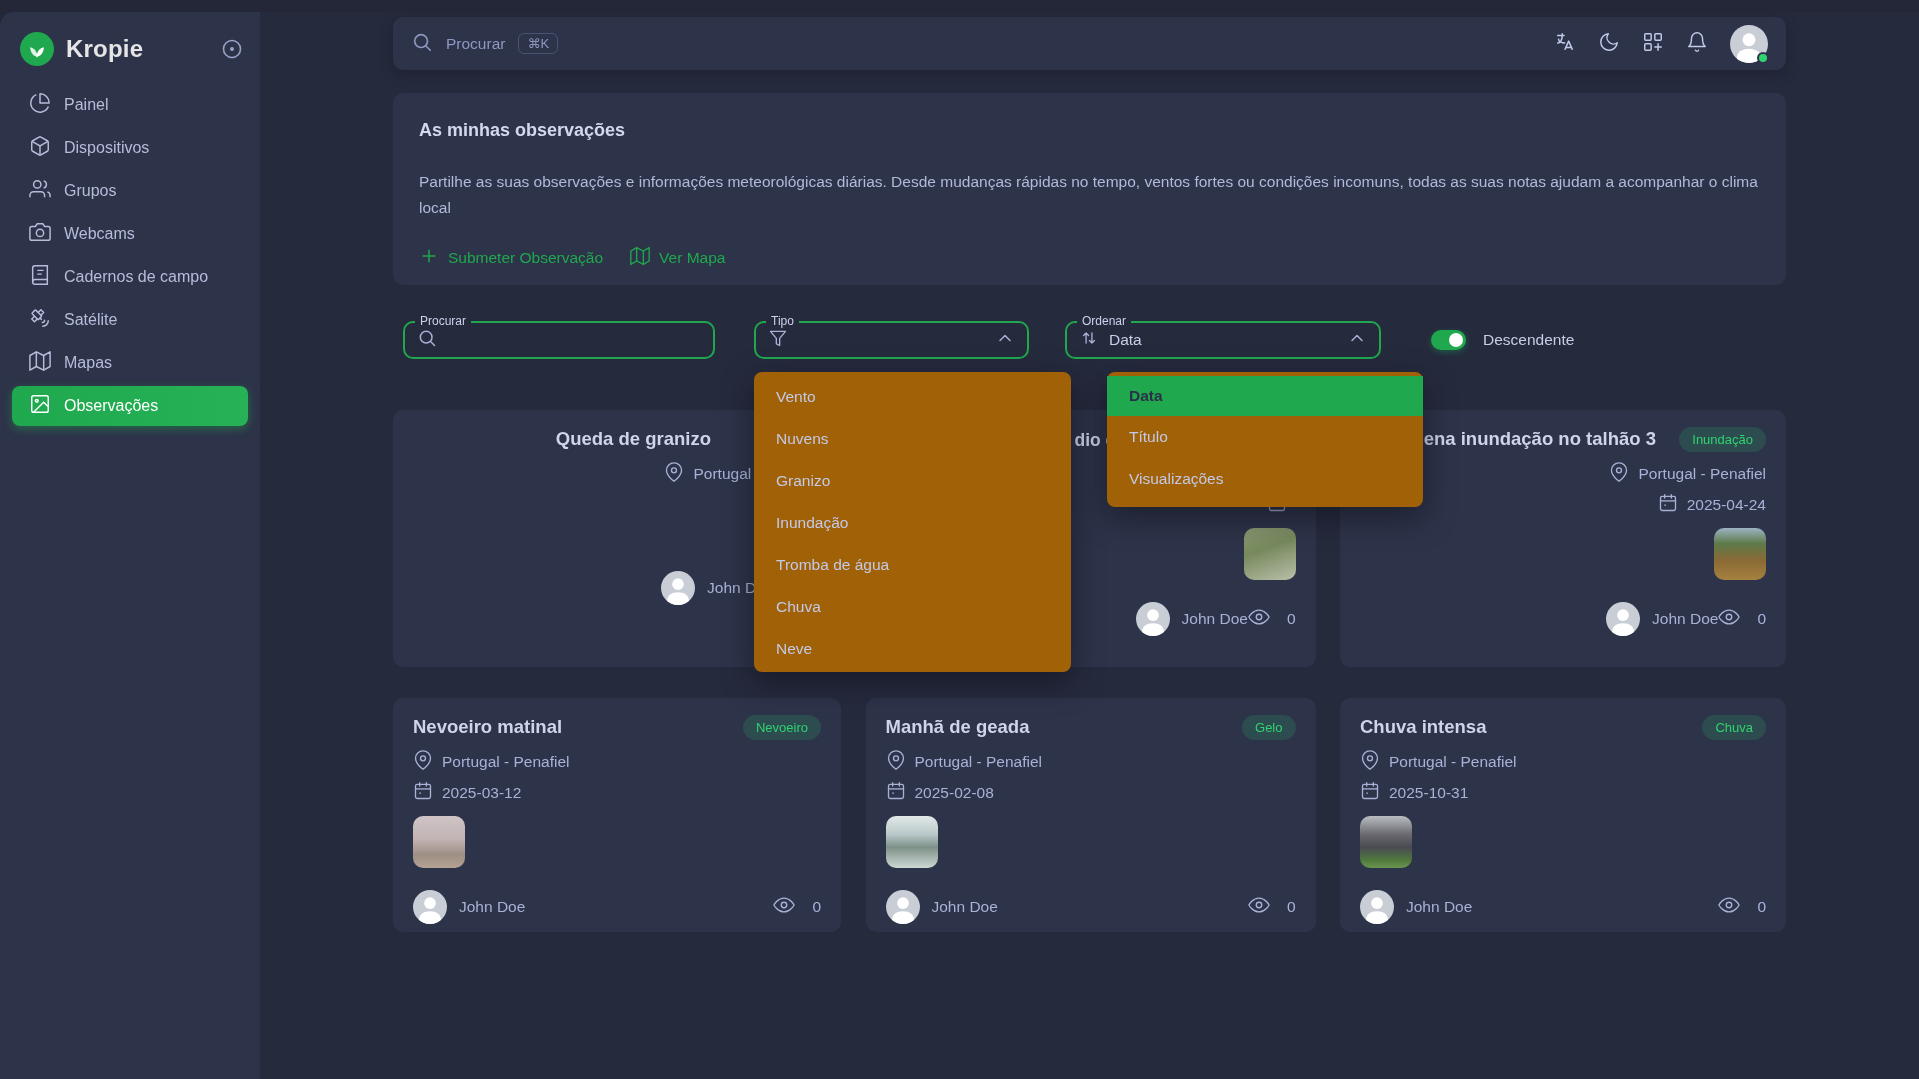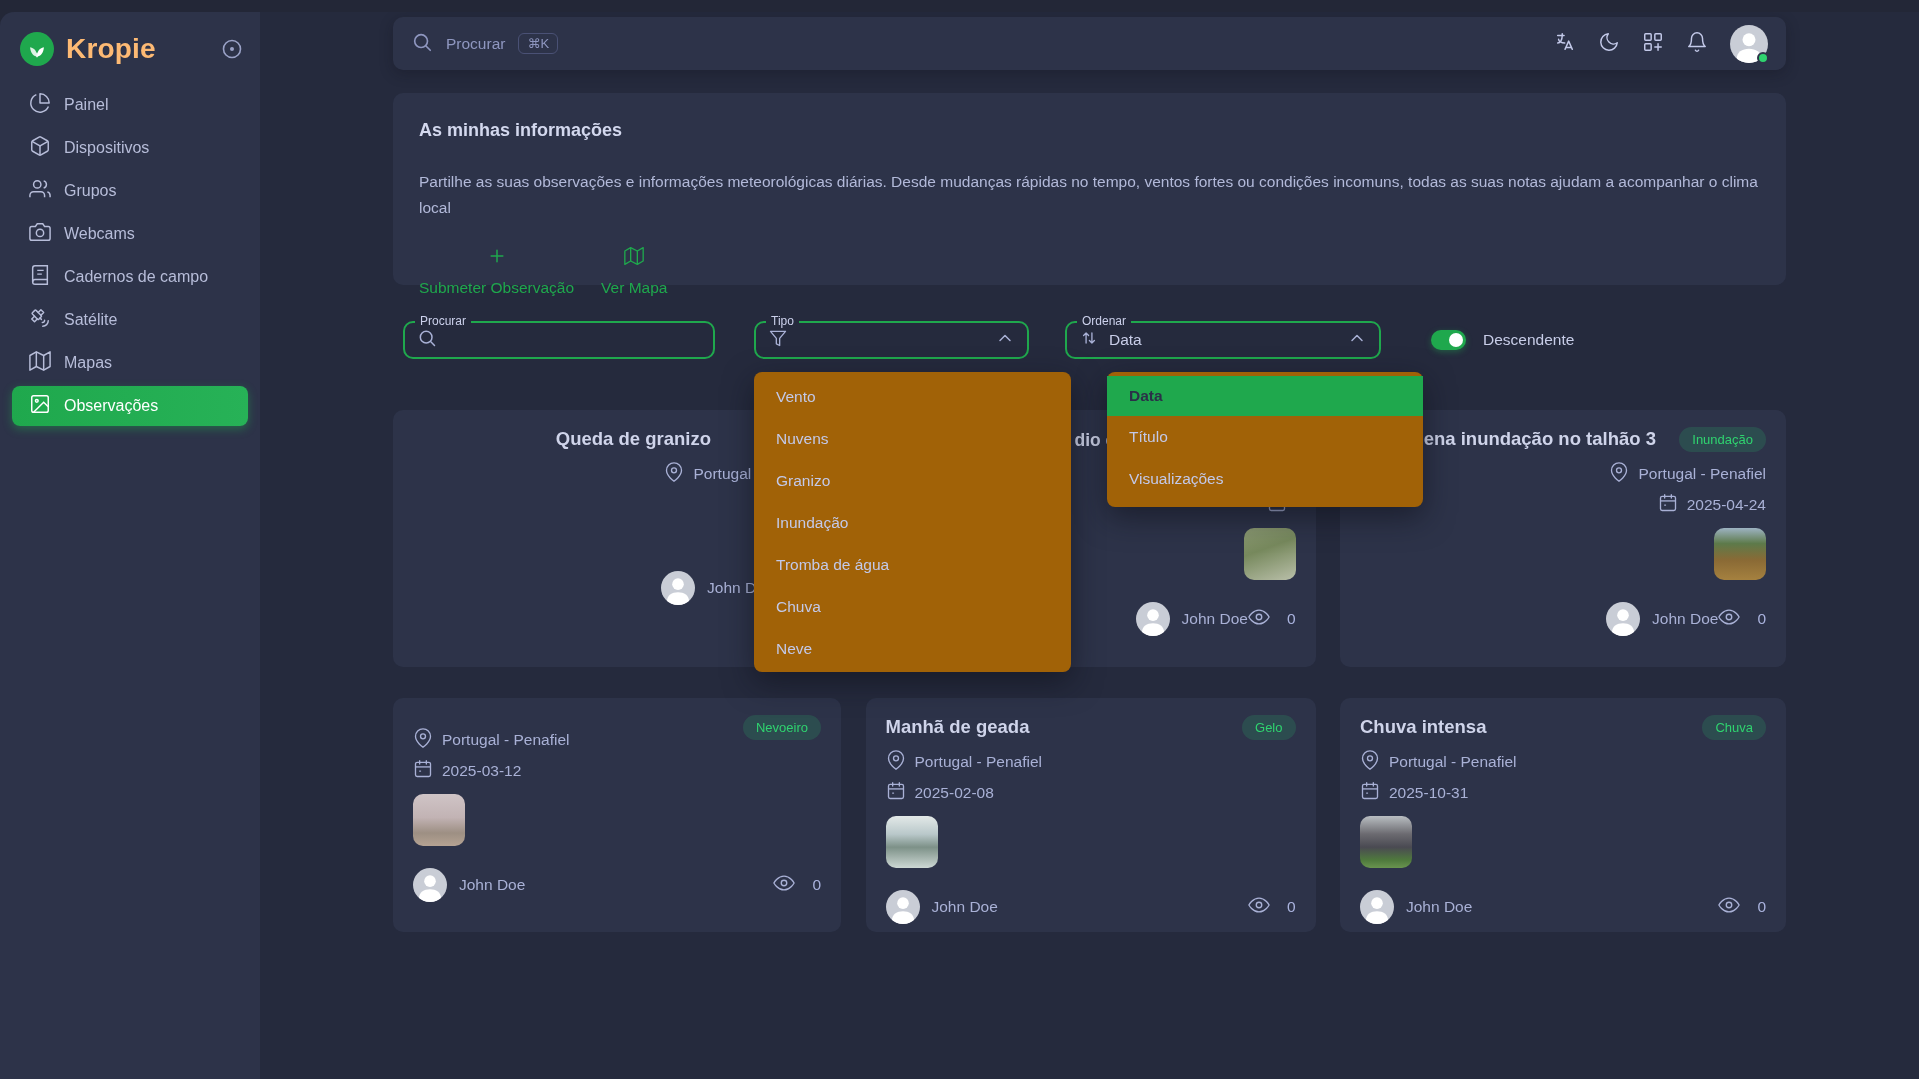--- a/index.html
+++ b/index.html
@@ -5,21 +5,21 @@
   html,body{margin:0;padding:0;}
   body{width:1919px;height:1079px;background:#232737;overflow:hidden;
        font-family:"Liberation Sans","DejaVu Sans",sans-serif;-webkit-font-smoothing:antialiased;}
   .app{position:absolute;top:12px;left:0;right:0;bottom:0;display:flex;}
 
   
   .sidebar{width:260px;flex-shrink:0;background:#2d3349;border-top-left-radius:14px;padding-top:4px;}
   .brand{display:flex;align-items:center;padding:16px 16px 16px 20px;}
   .brand-logo{width:34px;height:34px;border-radius:50%;background:#1fa84d;display:flex;align-items:center;justify-content:center;flex-shrink:0;}
   .brand-logo svg{width:22px;height:22px;}
-  .brand-name{font-size:28px;font-weight:700;color:#fdba74;margin-left:12px;flex:1;letter-spacing:.2px;}
+  .brand-name{font-size:24px;font-weight:700;color:#e5e5e5;margin-left:12px;flex:1;letter-spacing:.2px;}
   .collapse-btn{color:#9aa2c7;width:24px;height:24px;}
   .nav-item{display:flex;align-items:center;height:40px;margin:3px 12px;padding:0 10px 0 17px;border-radius:8px;
             color:#b7bdd9;font-size:16px;gap:13px;cursor:pointer;}
   .nav-item svg{width:22px;height:22px;flex-shrink:0;}
   .nav-item.active{background:linear-gradient(92deg,#1fa84d,#27b257);color:#fff;box-shadow:0 3px 10px rgba(31,168,77,.45);}
 
   
   .main{flex:1;background:#252a3d;overflow:hidden;}
   .content{width:1393px;margin:0 auto;position:relative;height:100%;}
 
@@ -37,21 +37,21 @@
   .avatar .ph{position:absolute;inset:0;border-radius:50%;overflow:hidden;}
   .avatar svg{width:38px;height:38px;}
   .status-dot{position:absolute;right:-1px;bottom:-1px;width:12px;height:12px;border-radius:50%;
               background:#2fd36f;border:2px solid #2d3349;box-sizing:border-box;}
 
   
   .header-card{margin-top:23px;height:192px;background:#2d3349;border-radius:10px;padding:27px 26px;box-sizing:border-box;}
   .page-title{font-size:18px;font-weight:700;color:#d3d8ee;margin:0;}
   .page-desc{margin:28px 0 0 0;font-size:15.5px;line-height:26px;color:#b2b9d9;max-width:1345px;}
   .actions{margin-top:25px;display:flex;align-items:center;gap:27px;}
-  .action-link{display:flex;align-items:center;gap:9px;color:#1fa84d;font-size:15.5px;font-weight:500;cursor:pointer;flex-direction:column;}
+  .action-link{display:flex;align-items:center;gap:9px;color:#1fa84d;font-size:15.5px;font-weight:500;cursor:pointer;}
   .action-link svg{width:20px;height:20px;}
 
   
   .filters{margin-top:36px;display:flex;align-items:center;height:38px;}
   .field{position:relative;height:38px;border:2px solid #1fa84d;border-radius:10px;box-sizing:border-box;
          display:flex;align-items:center;padding:0 12px;color:#a9b1d6;background:transparent;}
   .field .flabel{position:absolute;top:-9px;left:10px;font-size:12px;color:#ccd1ec;background:#252a3d;padding:0 5px;line-height:14px;}
   .field svg{width:20px;height:20px;flex-shrink:0;}
   .f-search{width:312px;margin-left:10px;}
   .f-search input{flex:1;border:none;outline:none;background:transparent;color:#d6daee;font-size:15.5px;margin-left:8px;min-width:0;}
@@ -310,21 +310,21 @@
           <div class="avatar">
             <span class="ph"><svg>
                   <use href="#i-person"></use>
                 </svg></span>
             <span class="status-dot"></span>
           </div>
         </div>
       </div>
 
       <section class="header-card">
-        <h1 class="page-title">As minhas informações</h1>
+        <h1 class="page-title">As minhas observações</h1>
         <p class="page-desc">Partilhe as suas observações e informações meteorológicas diárias. Desde mudanças rápidas no tempo, ventos fortes ou condições incomuns, todas as suas notas ajudam a acompanhar o clima local</p>
         <div class="actions">
           <div class="action-link">
             <span><svg width="20" height="20">
                   <use href="#i-plus"></use>
                 </svg></span>
             <span>Submeter Observação</span>
           </div>
           <div class="action-link">
             <span><svg width="20" height="20">
@@ -446,20 +446,21 @@
             <div class="views">
                 <span><svg width="22" height="22">
                     <use href="#i-eye"></use>
                   </svg></span>
                 <span class="view-count">0</span>
               </div>
           </div>
         </article>
 
         <article class="card r2 c1">
+          <h3 class="card-title">Nevoeiro matinal</h3>
           <span class="badge">Nevoeiro</span>
           <div class="meta m1">
               <span><svg width="20" height="20">
                   <use href="#i-pin"></use>
                 </svg></span>
               <span>Portugal - Penafiel</span>
             </div>
           <div class="meta m2">
               <span><svg width="20" height="20">
                   <use href="#i-cal"></use>

